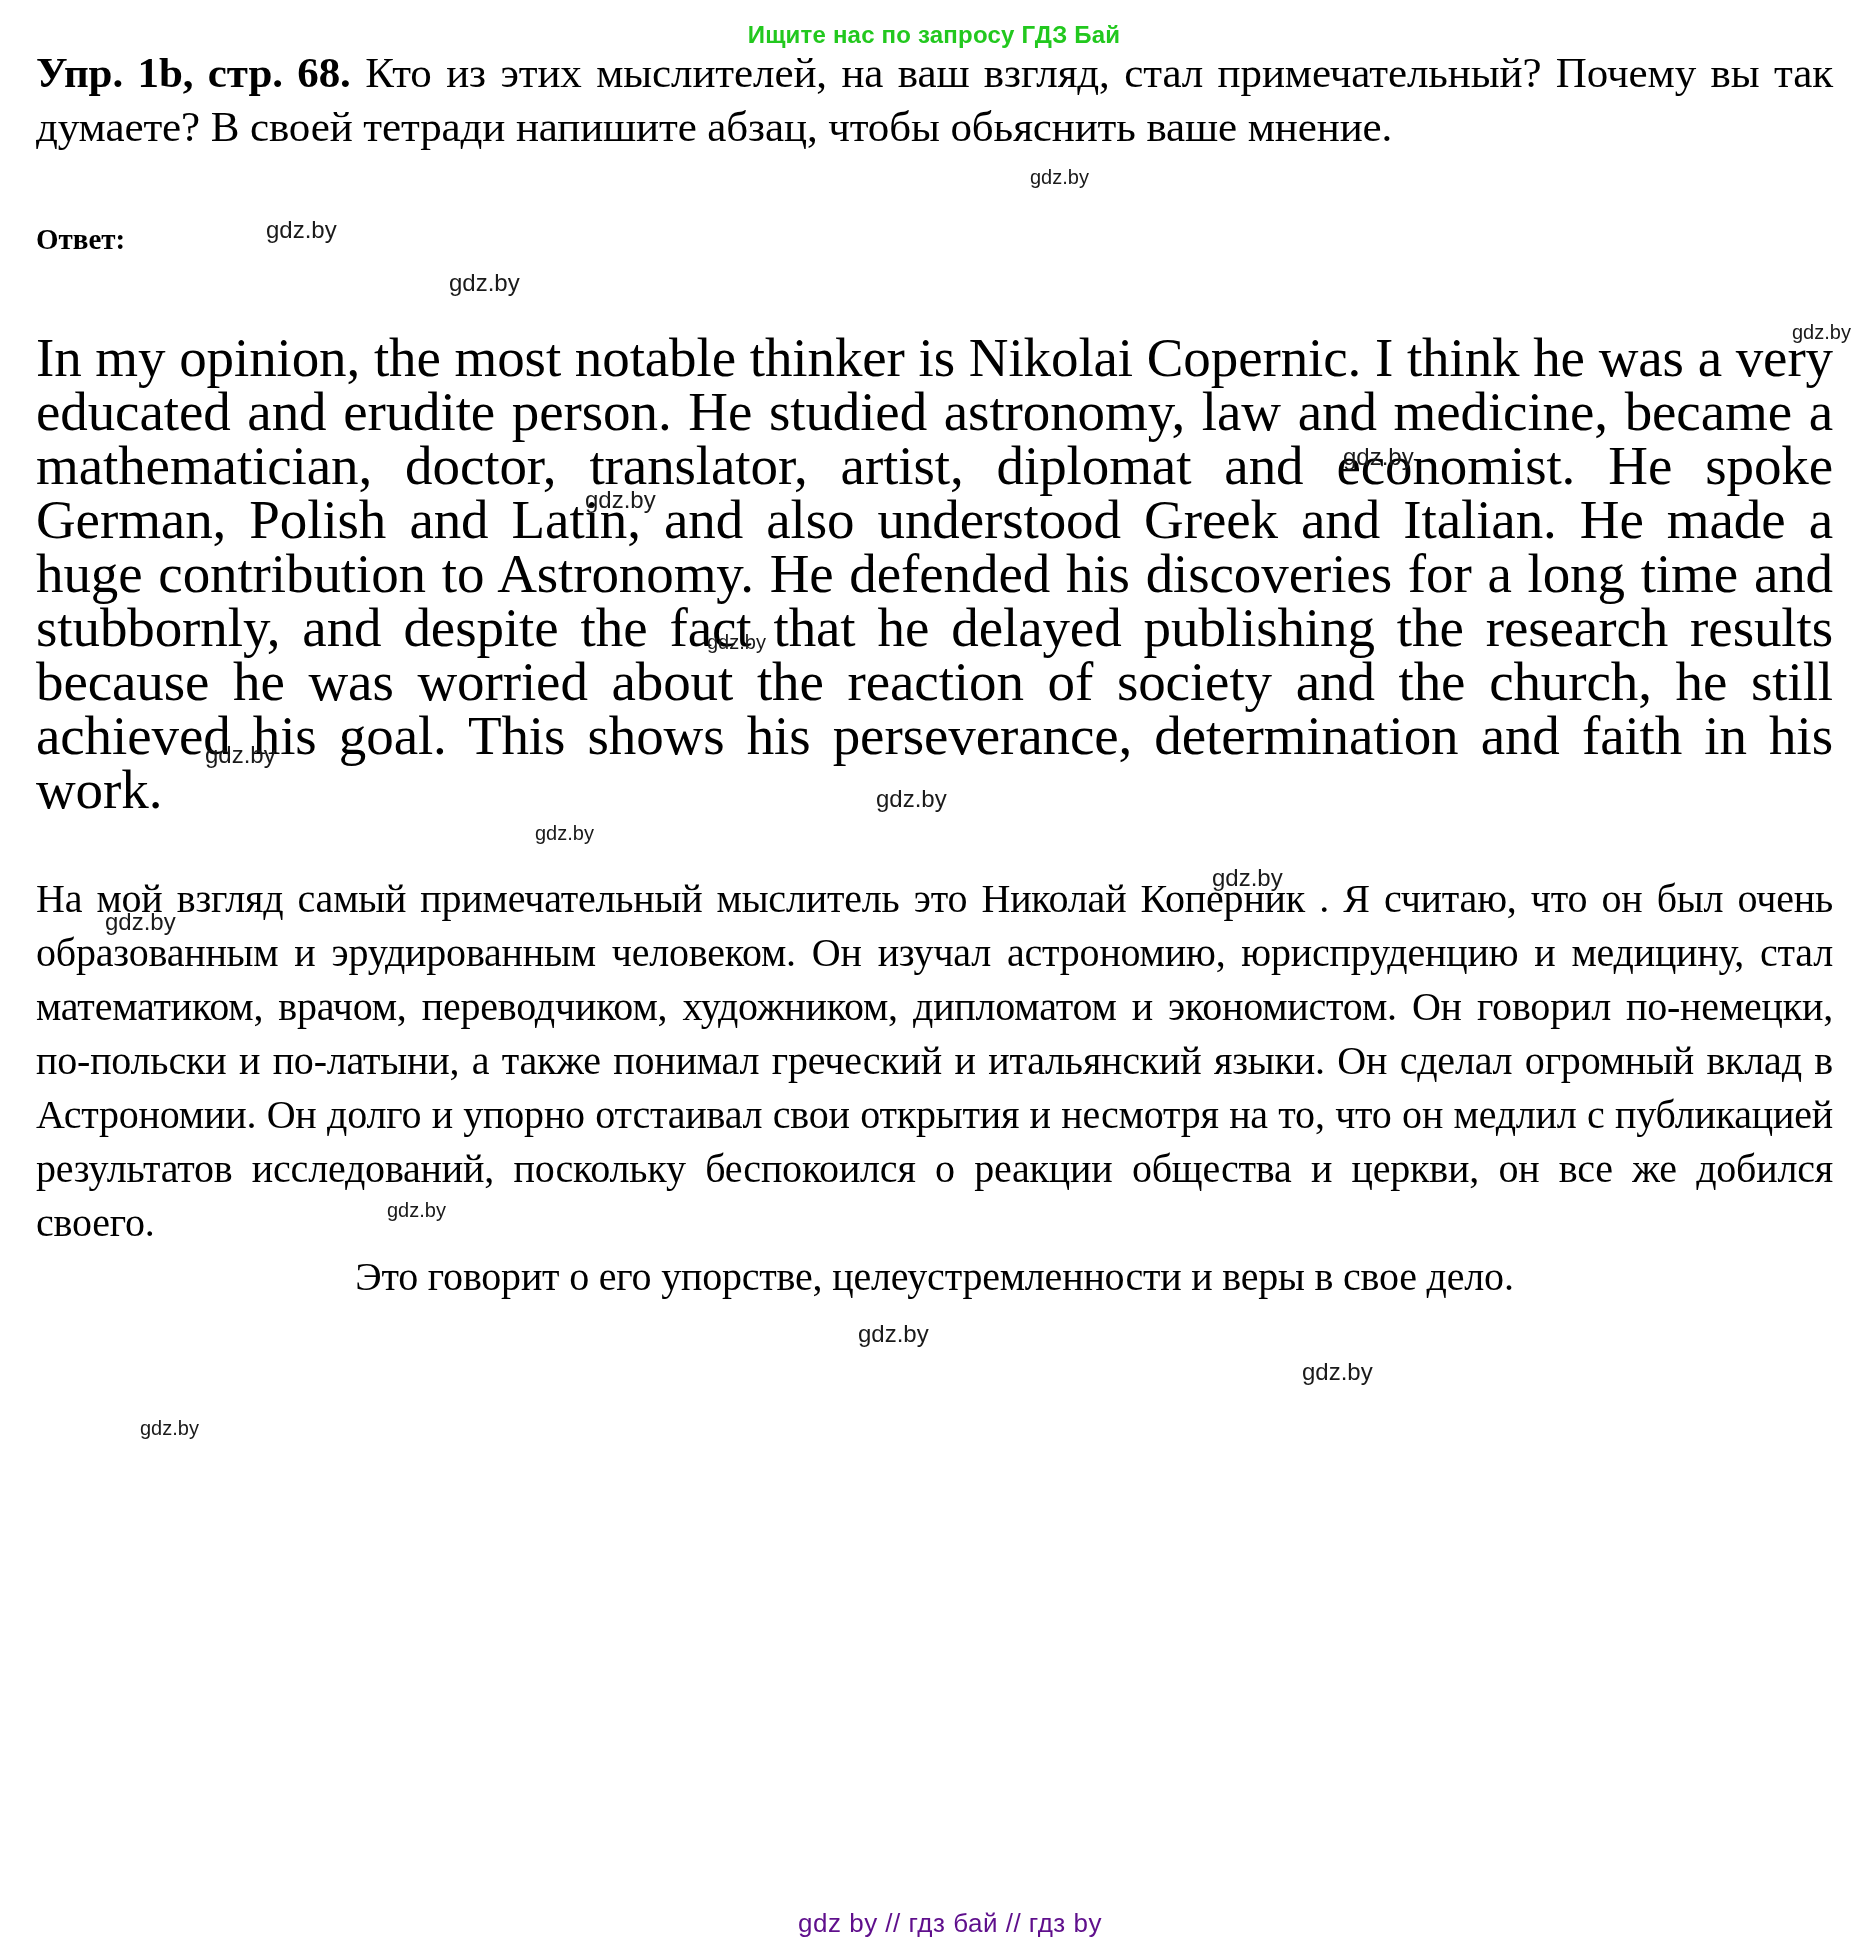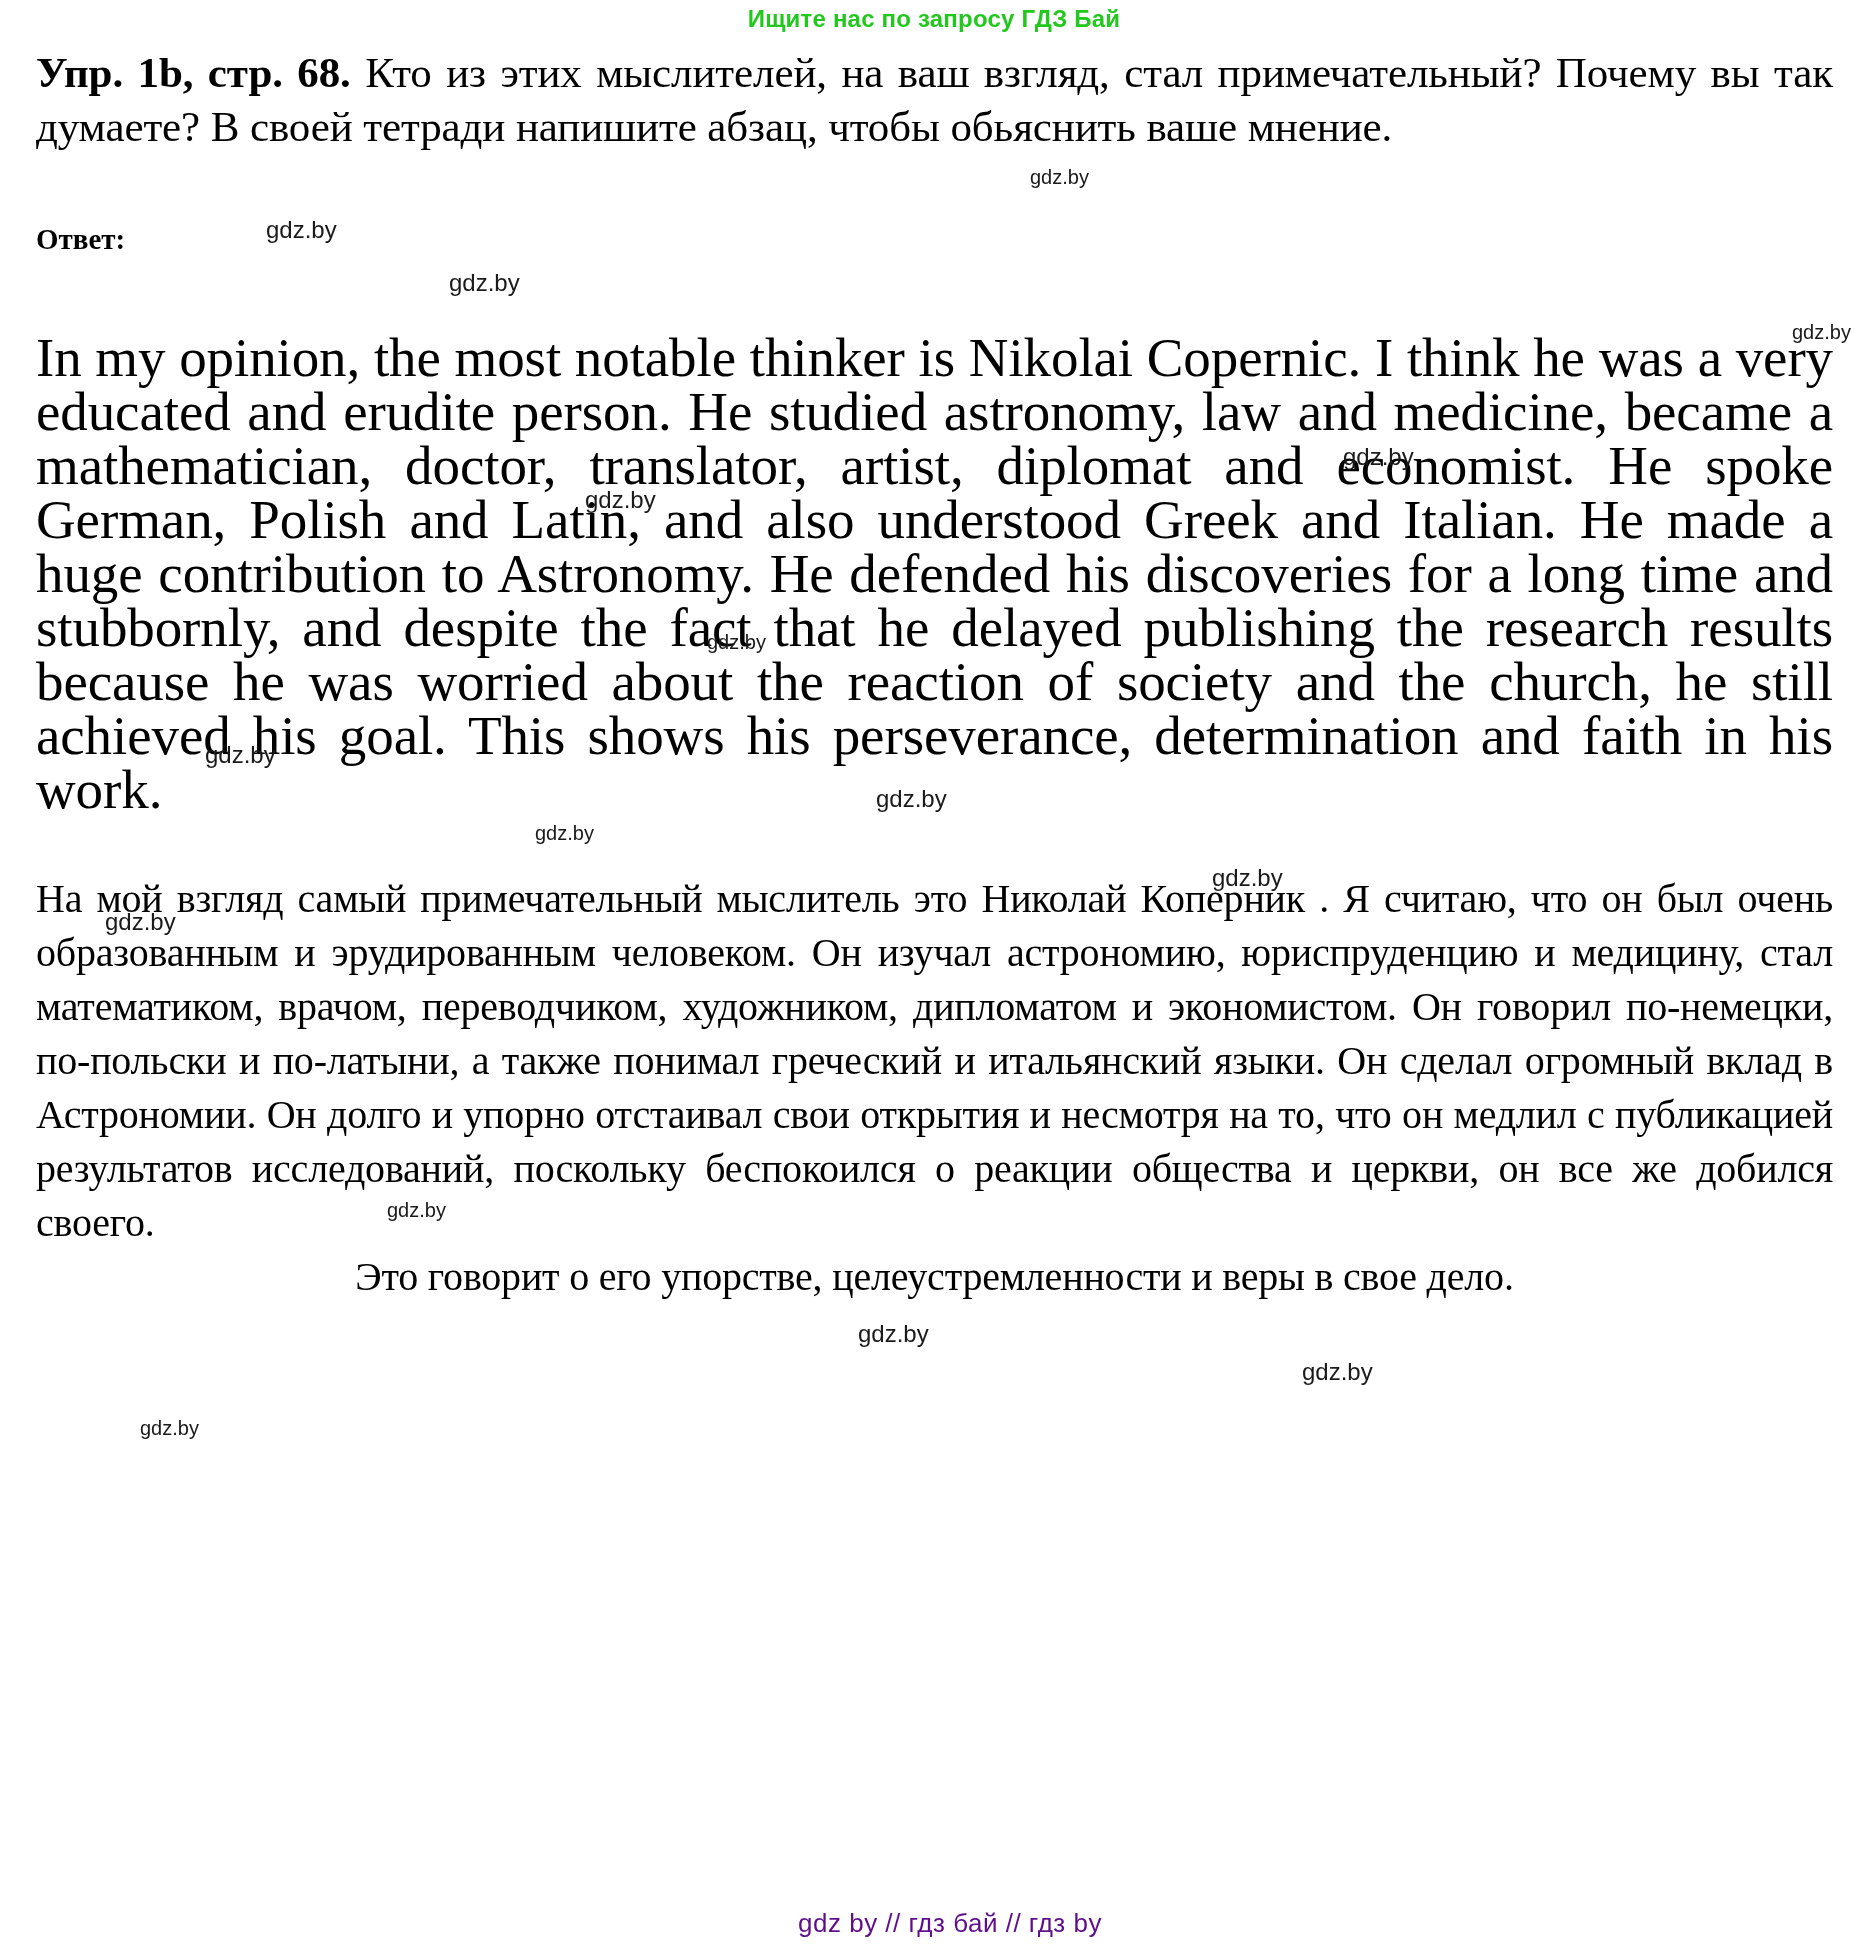--- a/index.html
+++ b/index.html
@@ -16,21 +16,21 @@
     position: relative;
     width: 1868px;
     height: 1956px;
     overflow: hidden;
     background: #ffffff;
   }
 
   
   .promo-bar {
     position: absolute;
-    top: 0;
+    top: 16px;
     left: 0;
     width: 100%;
     text-align: center;
     font-family: "Liberation Sans", "DejaVu Sans", sans-serif;
     font-size: 24px;
     font-weight: 700;
     line-height: 32.5px;
     padding-top: 2.9px;
     letter-spacing: 0.2px;
   }

